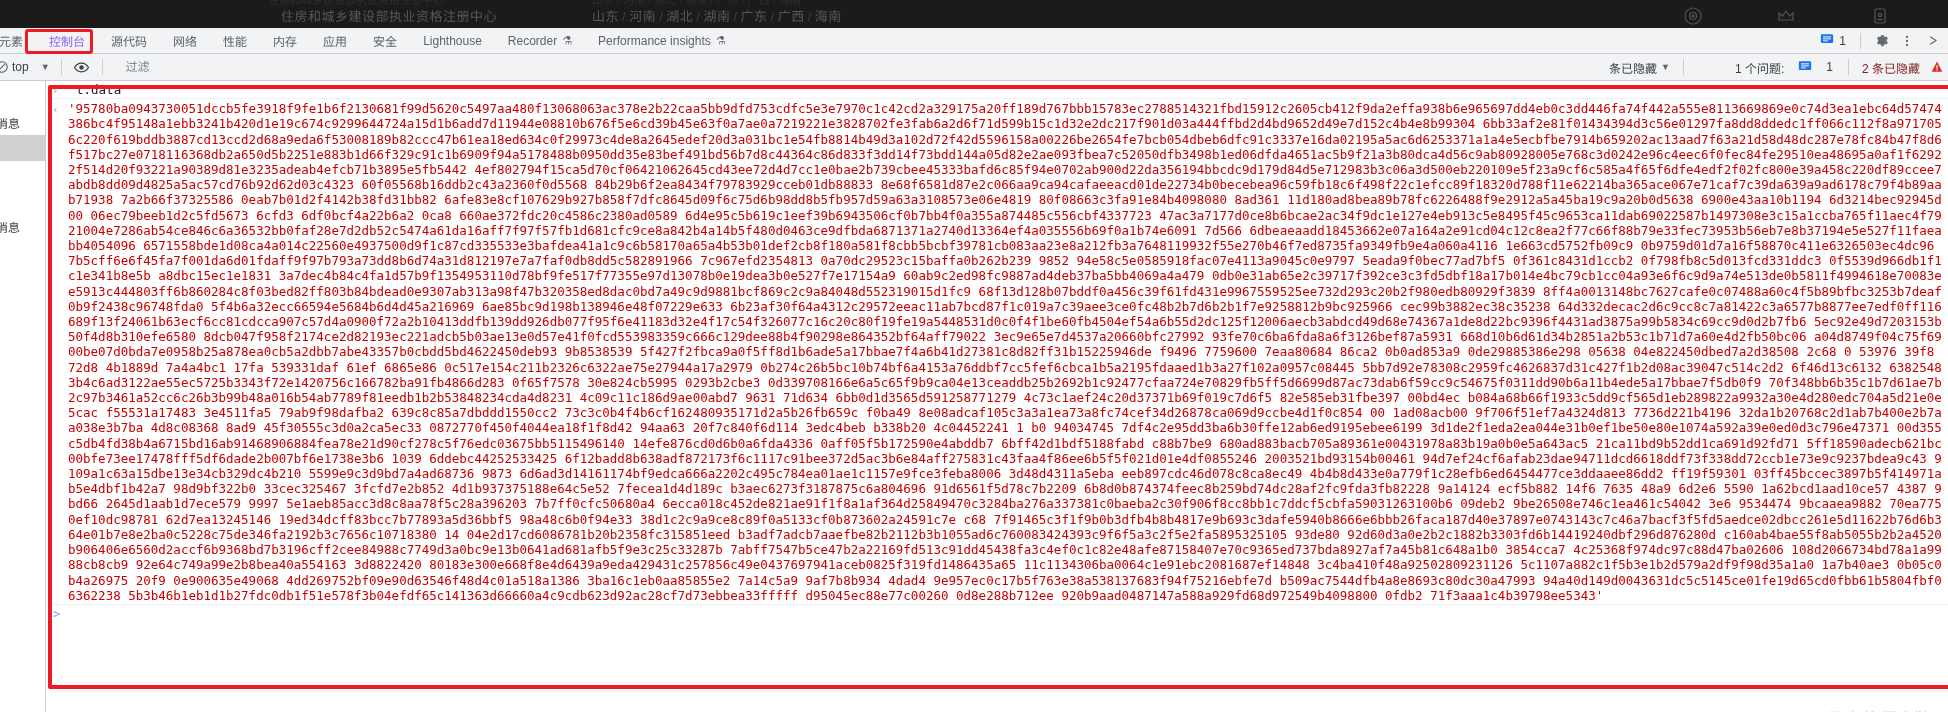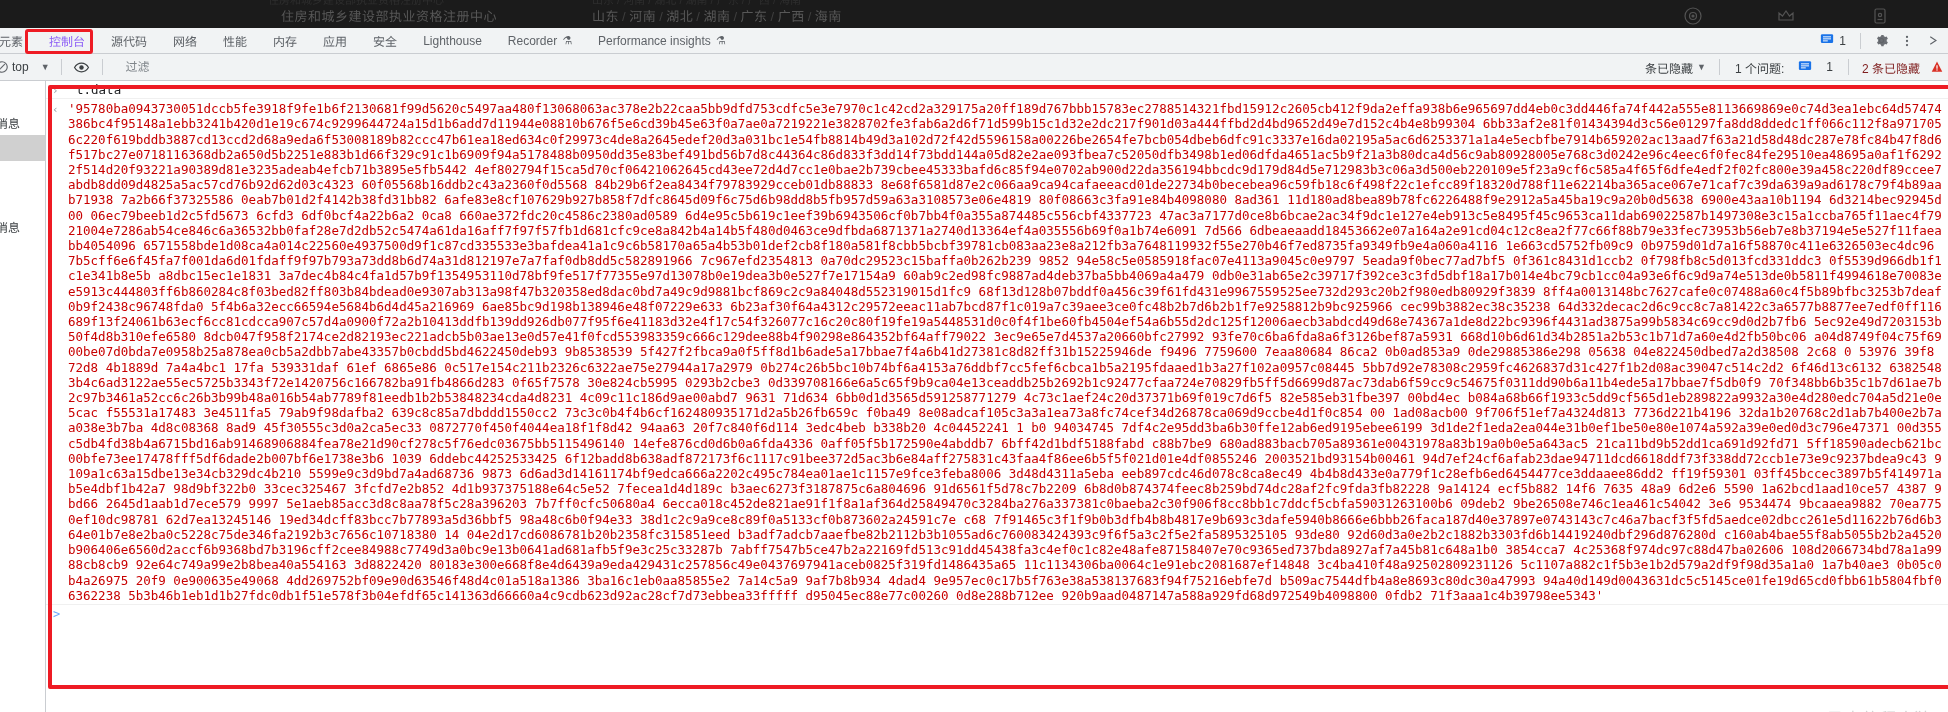--- a/index.html
+++ b/index.html
@@ -141,21 +141,21 @@
     color: #3c4043;
     font-family: "Liberation Sans", sans-serif;
   }
   .fb-filter-input::placeholder { color: #80868b; }
   .fb-level {
     display: flex; align-items: center; gap: 4px;
     color: #3c4043; padding: 0 6px; cursor: pointer;
   }
   .fb-issues {
     display: flex; align-items: center; gap: 14px;
-    color: #3c4043; padding: 0 8px; cursor: pointer;
+    color: #3c4043; padding: 0 8px; cursor: pointer; margin-left: 36px;
   }
   .fb-hidden { color: #7f1d1d; padding: 0 6px; cursor: pointer; }
   .fb-endicon {
     width: 22px; height: 22px; margin-right: 0;
     display:flex; align-items:center; justify-content:center;
     cursor: pointer;
   }
   .caret { font-size: 9px; color: #5f6368; line-height: 1; }
 
   

